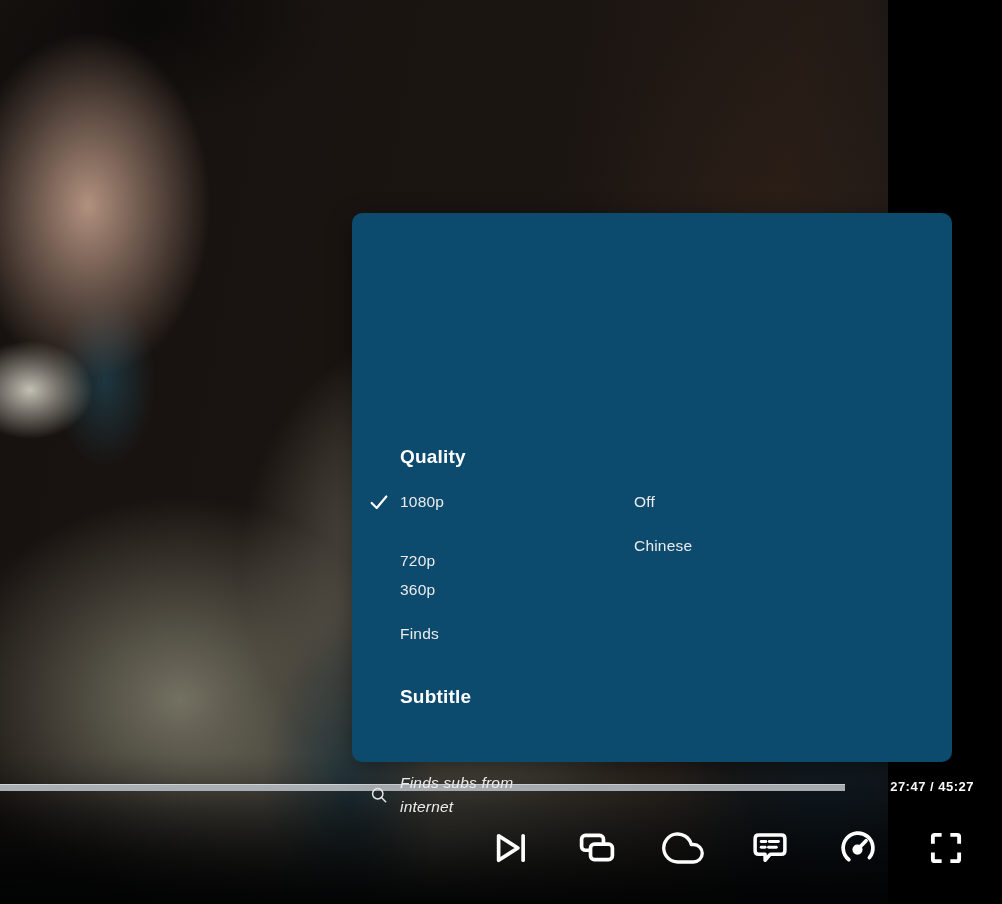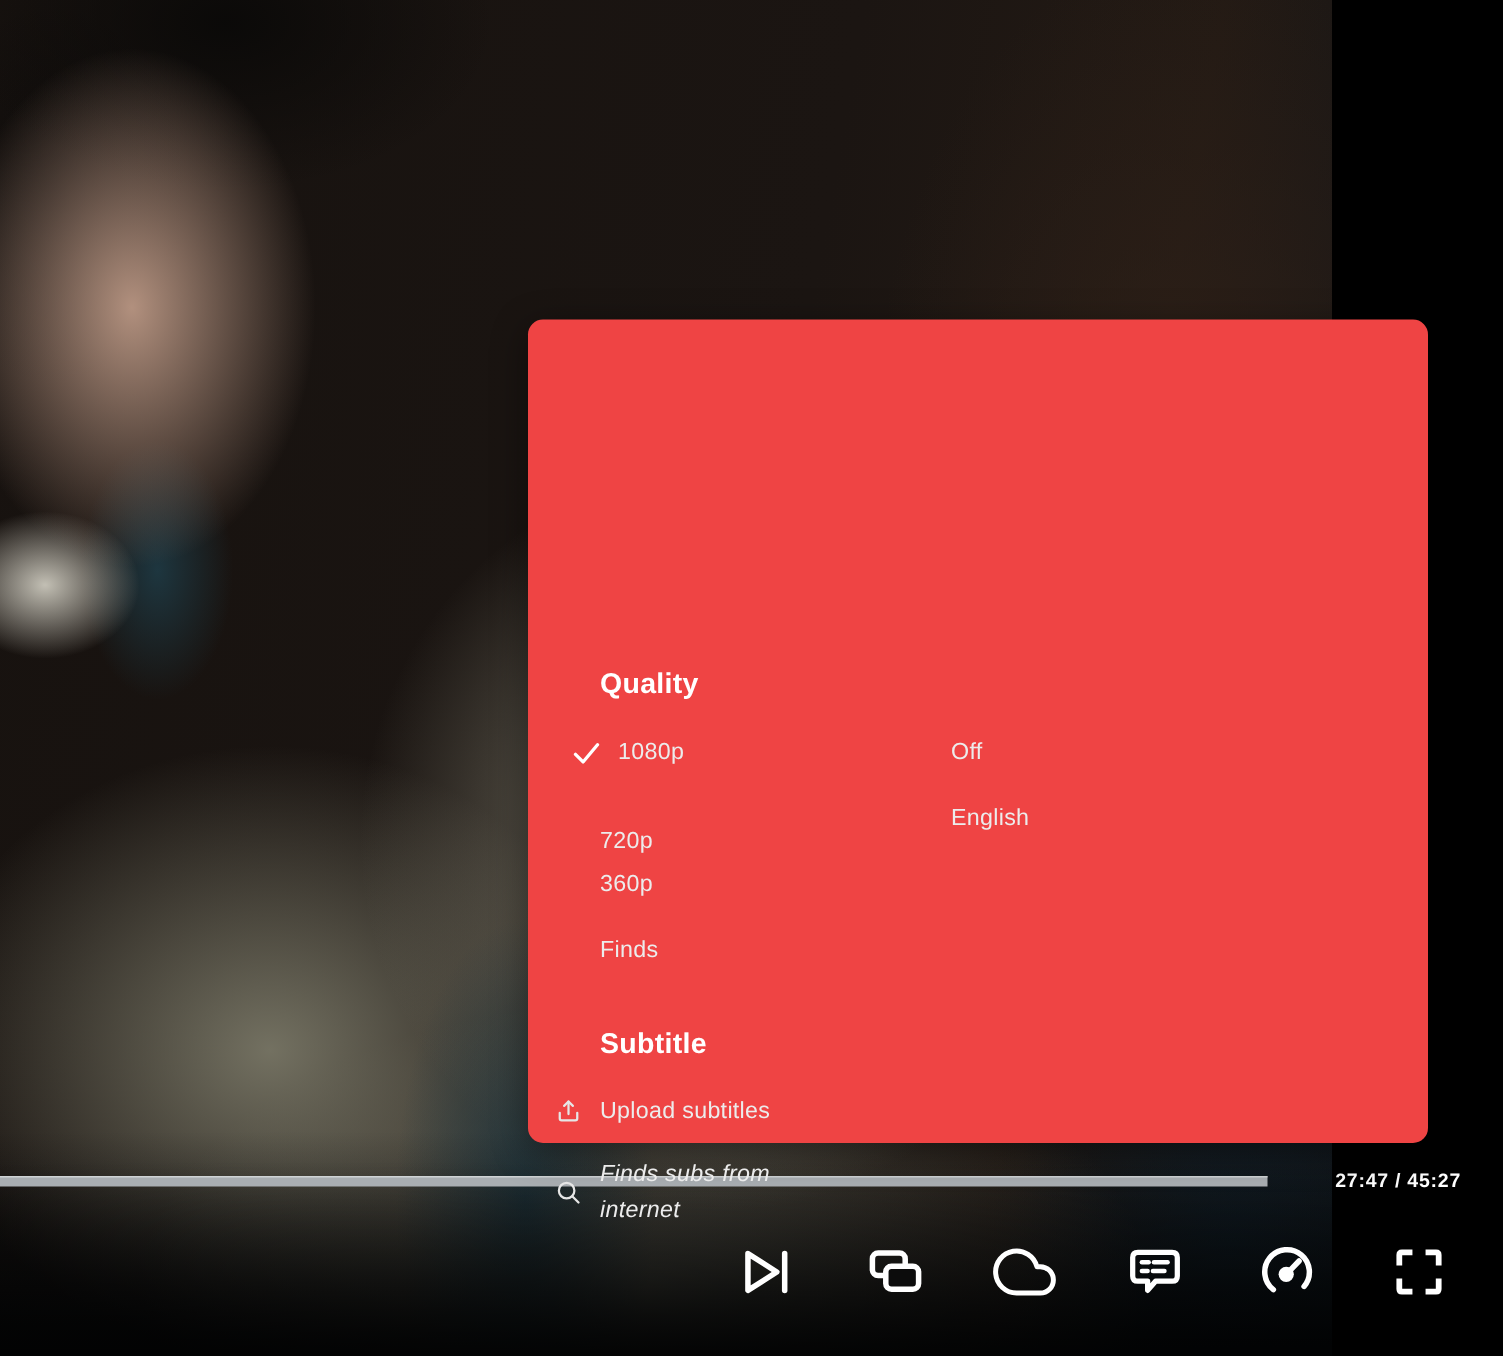--- a/index.html
+++ b/index.html
@@ -34,21 +34,21 @@
   .time{position:absolute;right:28px;top:779px;font-size:13px;font-weight:700;
         letter-spacing:.5px;white-space:nowrap;text-shadow:0 1px 2px rgba(0,0,0,.8);}
 
   
   .ctl{position:absolute;top:825px;width:46px;height:46px;display:flex;align-items:center;
        justify-content:center;background:none;border:none;padding:0;cursor:pointer;}
   .ctl svg{display:block;}
 
   
   .panel{position:absolute;left:352px;top:213px;width:600px;height:549px;
-         background:#ef4444;border-radius:10px;box-shadow:0 6px 24px rgba(0,0,0,.45);}
+         background:#0c4a6e;border-radius:10px;box-shadow:0 6px 24px rgba(0,0,0,.45);}
   .p-abs{position:absolute;display:flex;align-items:center;height:44px;}
   .p-header{font-size:19px;font-weight:700;color:#fff;letter-spacing:.2px;}
   .p-row{cursor:pointer;}
   .slot{width:22px;height:22px;margin-right:10px;display:flex;align-items:center;justify-content:center;flex:none;}
   .lbl{font-size:15.5px;font-weight:500;color:#ececec;letter-spacing:.2px;}
   .lbl-wrap{width:132px;line-height:24px;font-style:italic;}
 </style>
 </head>
 <body>
 
@@ -120,21 +120,21 @@
         <path d="M19.5 14.5 V18.5 Q19.5 19.5 18.5 19.5 H14.5"></path>
         <path d="M9.5 19.5 H5.5 Q4.5 19.5 4.5 18.5 V14.5"></path>
       </svg>
     </span>
   </button>
 
   <div class="panel">
 
     <div class="p-abs p-header" style="left:48px;top:222px">Quality</div>
 
-    <div class="p-abs p-row" style="left:28px;top:267px">
+    <div class="p-abs p-row" style="left:16px;top:267px">
       <span class="slot" style="visibility: visible;">
         <svg width="22" height="22" viewBox="0 0 24 24" fill="none" stroke="#fff" stroke-width="2.4" stroke-linecap="round" stroke-linejoin="round">
             <polyline points="4,13 9.5,18.5 20,6"></polyline>
           </svg>
       </span>
       <span class="lbl">1080p</span>
     </div>
     <div class="p-abs p-row" style="left:16px;top:326px">
       <span class="slot" style="visibility: hidden;">
         <svg width="22" height="22" viewBox="0 0 24 24" fill="none" stroke="#fff" stroke-width="2.4" stroke-linecap="round" stroke-linejoin="round">
@@ -168,35 +168,25 @@
           </svg>
       </span>
       <span class="lbl">Off</span>
     </div>
     <div class="p-abs p-row" style="left:250px;top:311px">
       <span class="slot" style="visibility: hidden;">
         <svg width="22" height="22" viewBox="0 0 24 24" fill="none" stroke="#fff" stroke-width="2.4" stroke-linecap="round" stroke-linejoin="round">
             <polyline points="4,13 9.5,18.5 20,6"></polyline>
           </svg>
       </span>
-      <span class="lbl">English</span>
+      <span class="lbl">Chinese</span>
     </div>
 
     <div class="p-abs p-header" style="left:48px;top:462px">Subtitle</div>
 
-    <div class="p-abs p-row" style="left:16px;top:506px">
-      <span class="slot">
-        <svg width="20" height="20" viewBox="0 0 24 24" fill="none" stroke="#e6e6e6" stroke-width="1.8" stroke-linecap="round" stroke-linejoin="round">
-          <path d="M12 14V4"></path>
-            <path d="M8.5 7.5 12 4l3.5 3.5"></path>
-          <path d="M5 13v4.5A1.5 1.5 0 0 0 6.5 19h11a1.5 1.5 0 0 0 1.5-1.5V13"></path>
-        </svg>
-      </span>
-      <span class="lbl">Upload subtitles</span>
-    </div>
 
     <div class="p-abs p-row" style="left:16px;top:556px;height:52px">
       <span class="slot">
         <svg width="20" height="20" viewBox="0 0 24 24" fill="none" stroke="#e6e6e6" stroke-width="1.8" stroke-linecap="round">
           <circle cx="10.5" cy="10.5" r="6.2"></circle>
             <line x1="15" y1="15" x2="20" y2="20"></line>
         </svg>
       </span>
       <span class="lbl lbl-wrap">Finds subs from internet</span>
     </div>

